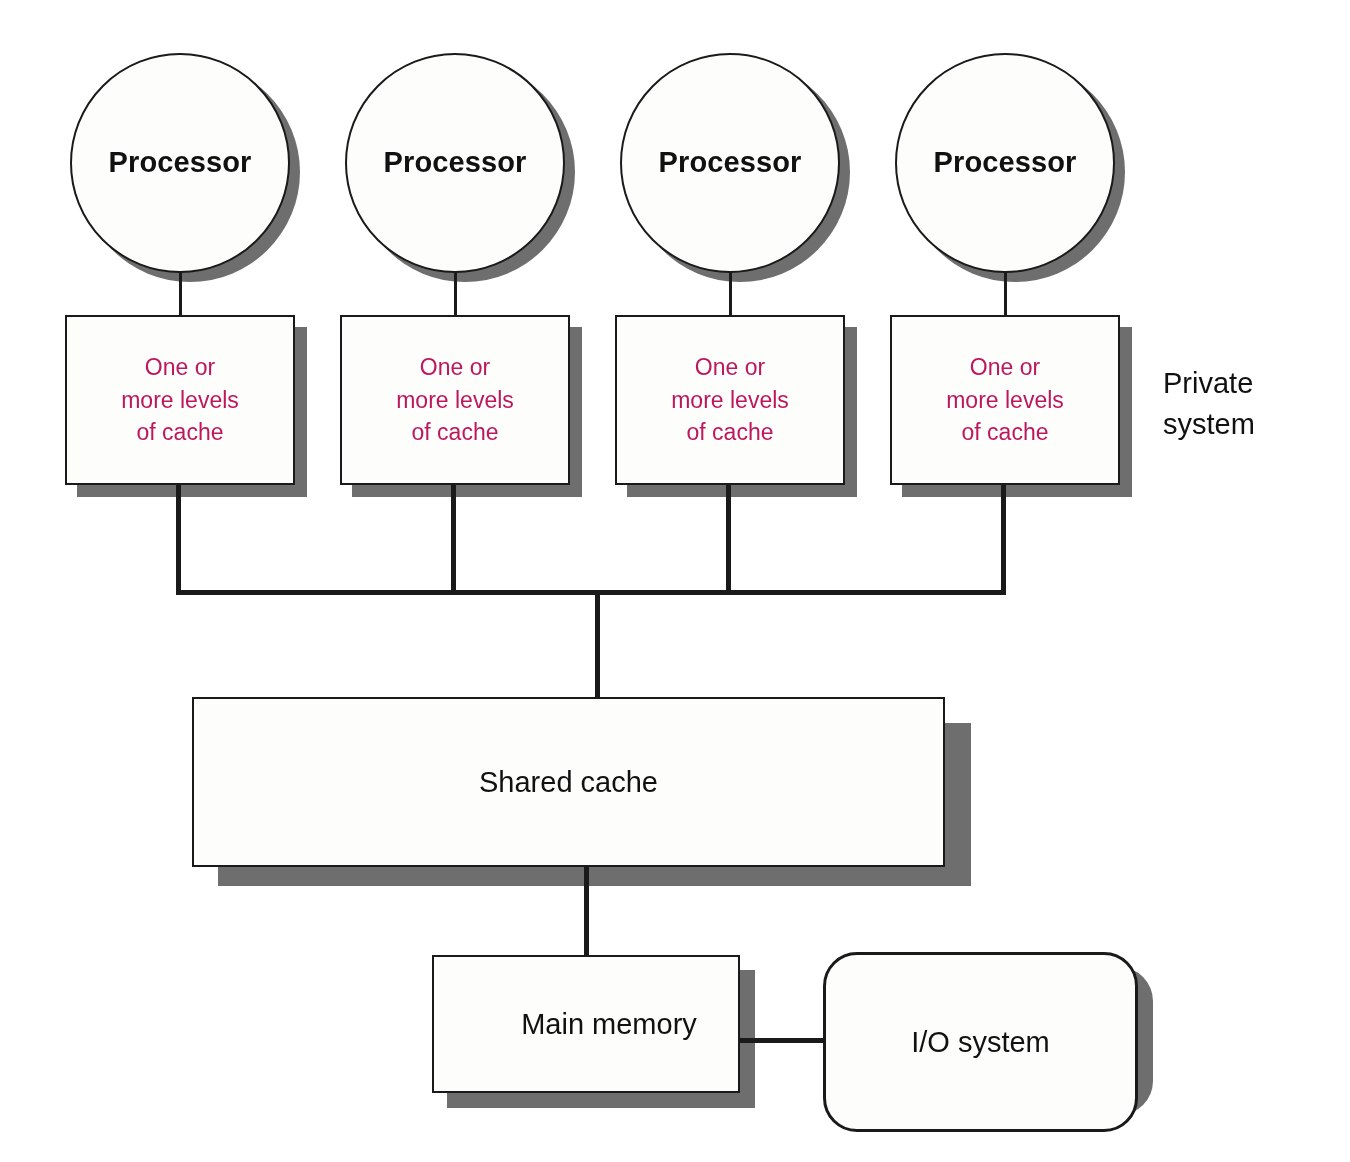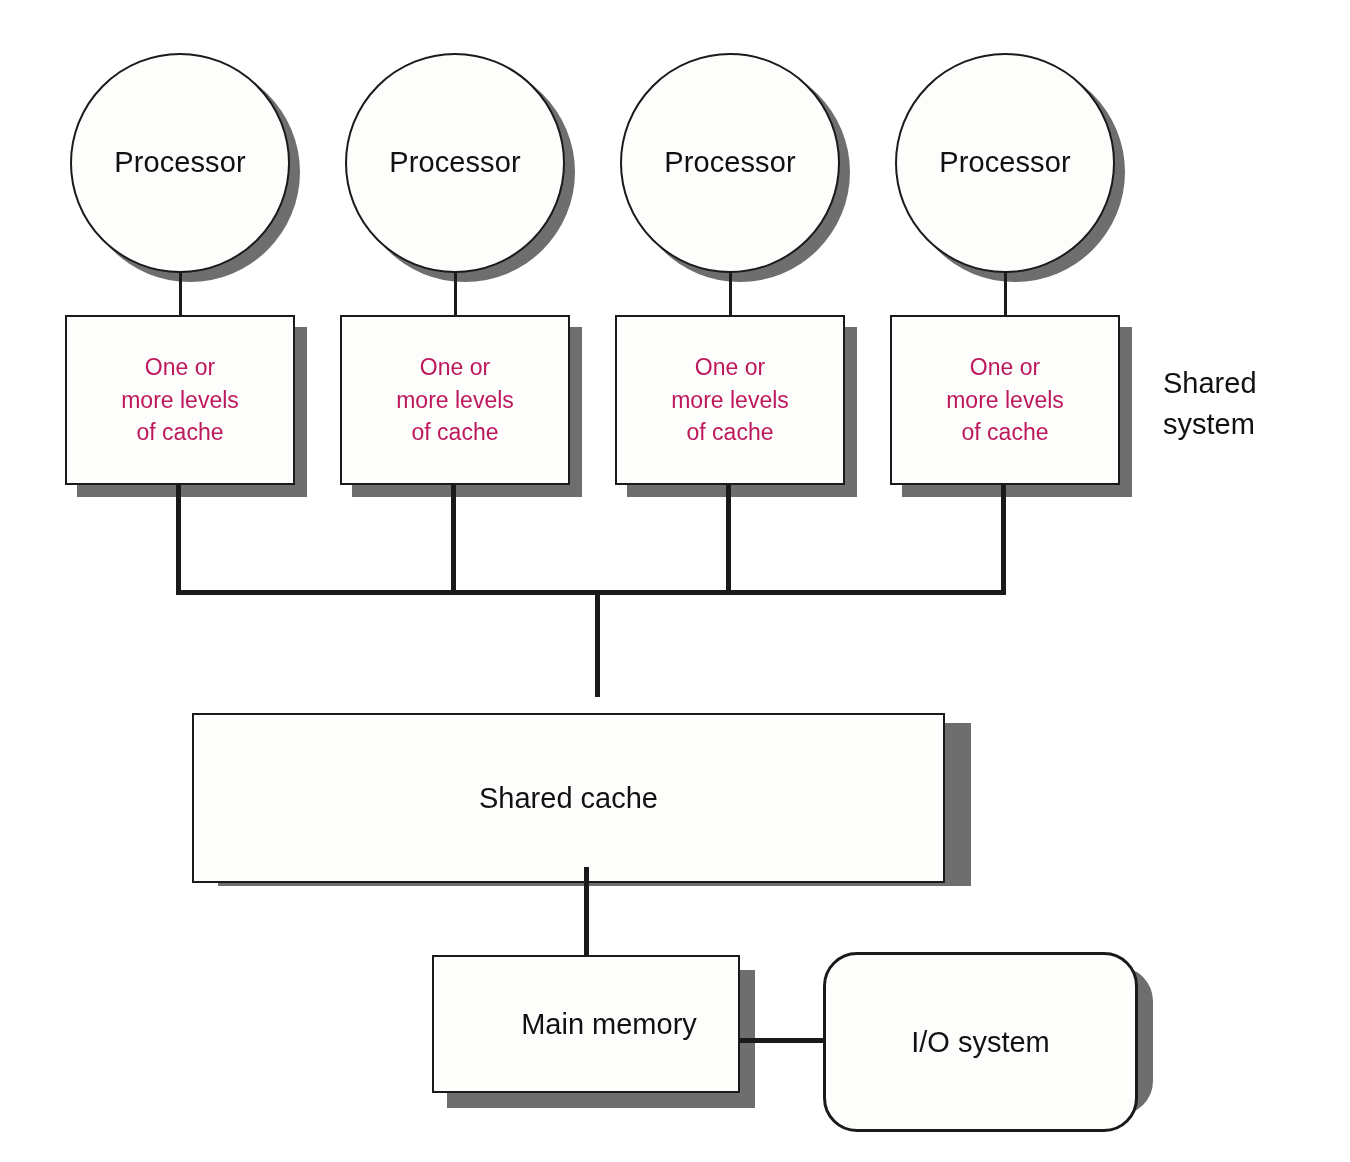--- a/index.html
+++ b/index.html
@@ -46,20 +46,21 @@
     height: 220px;
     border-radius: 50%;
     background: #6e6e6e;
     z-index: 2;
   }
   .proc-label {
     font-size: 29px;
     color: #111111;
     line-height: 1.1;
     letter-spacing: 0.1px;
+    font-weight: bold;
   }
 
   
   .rect {
     position: absolute;
     background: #fdfdfb;
     border: 2.5px solid #1a1a1a;
     box-sizing: border-box;
     display: flex;
     align-items: center;
@@ -180,35 +181,35 @@
   <div class="shadow" style="left:902px; top:327px; width:230px; height:170px;"></div>
   <div class="rect" style="left:890px; top:315px; width:230px; height:170px;">
     <span class="cache-label">
       <span>One or</span><br>
       <span>more levels</span><br>
       <span>of cache</span>
     </span>
   </div>
 
   <div class="free-text" style="left:1163px; top:363px; width:160px;">
-    <span>Shared</span><br>
+    <span>Private</span><br>
     <span>system</span>
   </div>
 
   <div class="vline" style="left:176px; top:483px; width:5px; height:112px;"></div>
   <div class="vline" style="left:451px; top:483px; width:5px; height:112px;"></div>
   <div class="vline" style="left:726px; top:483px; width:5px; height:112px;"></div>
   <div class="vline" style="left:1001px; top:483px; width:5px; height:112px;"></div>
 
   <div class="hline" style="left:176px; top:590px; width:830px; height:5px;"></div>
 
   <div class="vline" style="left:595px; top:590px; width:5px; height:107px;"></div>
 
   <div class="shadow" style="left:218px; top:723px; width:753px; height:163px;"></div>
-  <div class="rect" style="left:192px; top:697px; width:753px; height:170px;margin-top:16px;">
+  <div class="rect" style="left:192px; top:697px; width:753px; height:170px;">
     <span class="shared-label">Shared cache</span>
   </div>
 
   <div class="vline" style="left:584px; top:867px; width:5px; height:90px;"></div>
 
   <div class="shadow" style="left:447px; top:970px; width:308px; height:138px;"></div>
   <div class="rect" style="left:432px; top:955px; width:308px; height:138px;padding-left:46px;">
     <span class="mem-label">Main memory</span>
   </div>
 

